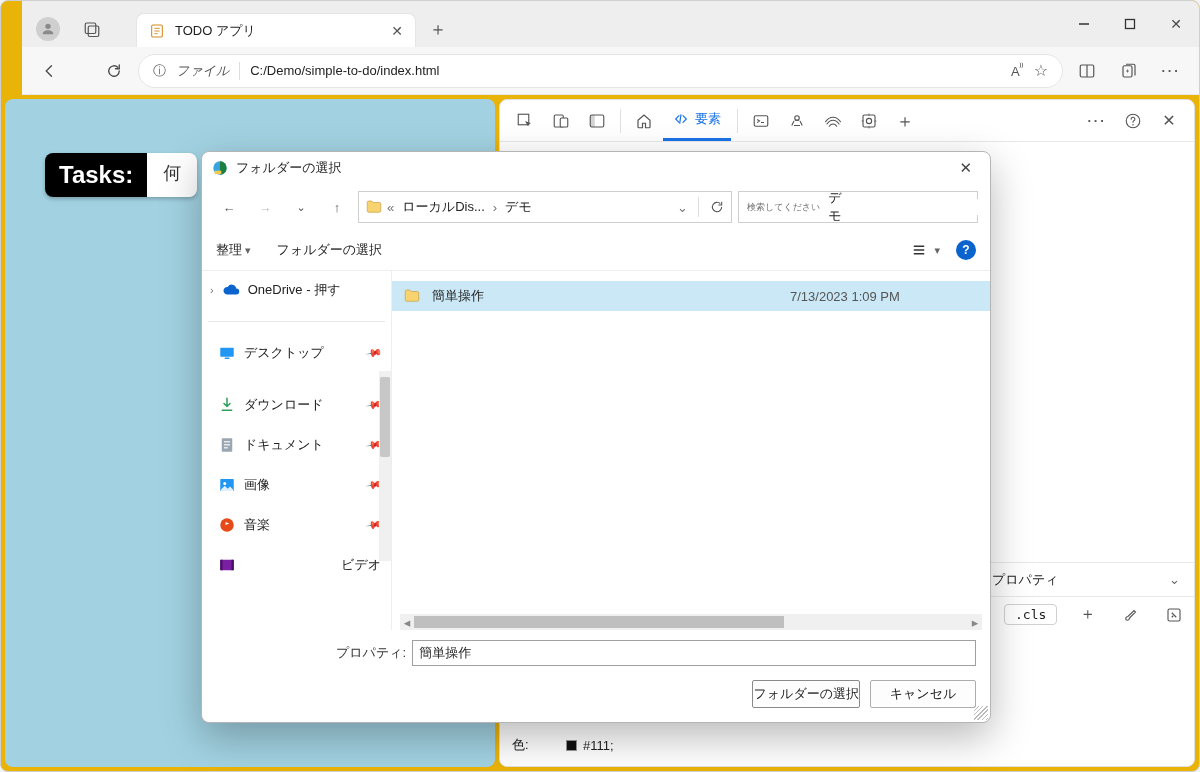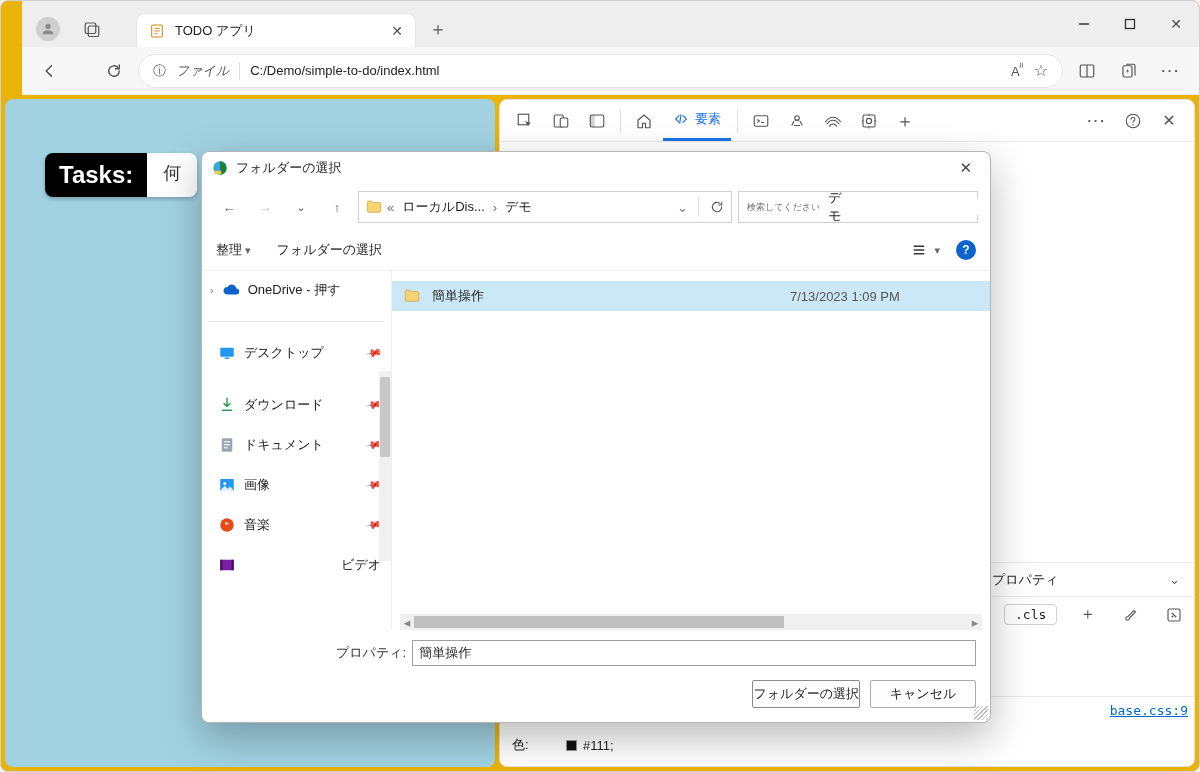--- a/index.html
+++ b/index.html
@@ -304,23 +304,20 @@
                 <path d="M5 17c0-2 2-3 3-3l8-8 2 2-8 8c0 1-1 3-3 3-1 0-2-1-2-2z" fill="none" stroke="#555" stroke-width="1.5"></path>
               </svg>
             </span>
           <span class="dt-ic">
               <svg class="ic18" viewBox="0 0 24 24">
                 <rect x="4" y="4" width="16" height="16" rx="2" fill="none" stroke="#555" stroke-width="1.5"></rect>
                 <path d="M9 9l6 6M9 15l2-2" stroke="#555" stroke-width="1.5" fill="none"></path>
               </svg>
             </span>
         </div>
-        <div class="dt-rule">
-          <a class="src">base.css:9</a>
-        </div>
         <div class="dt-props">
           <div class="row">
             <span style="width:48px">背景:</span>
             <span class="tri"></span>
             <span>Cl 水色</span>
           </div>
           <div class="row">
             <span style="width:48px">色:</span>
             <span class="swatch" style="background:#111"></span>
             <span>#111;</span>

